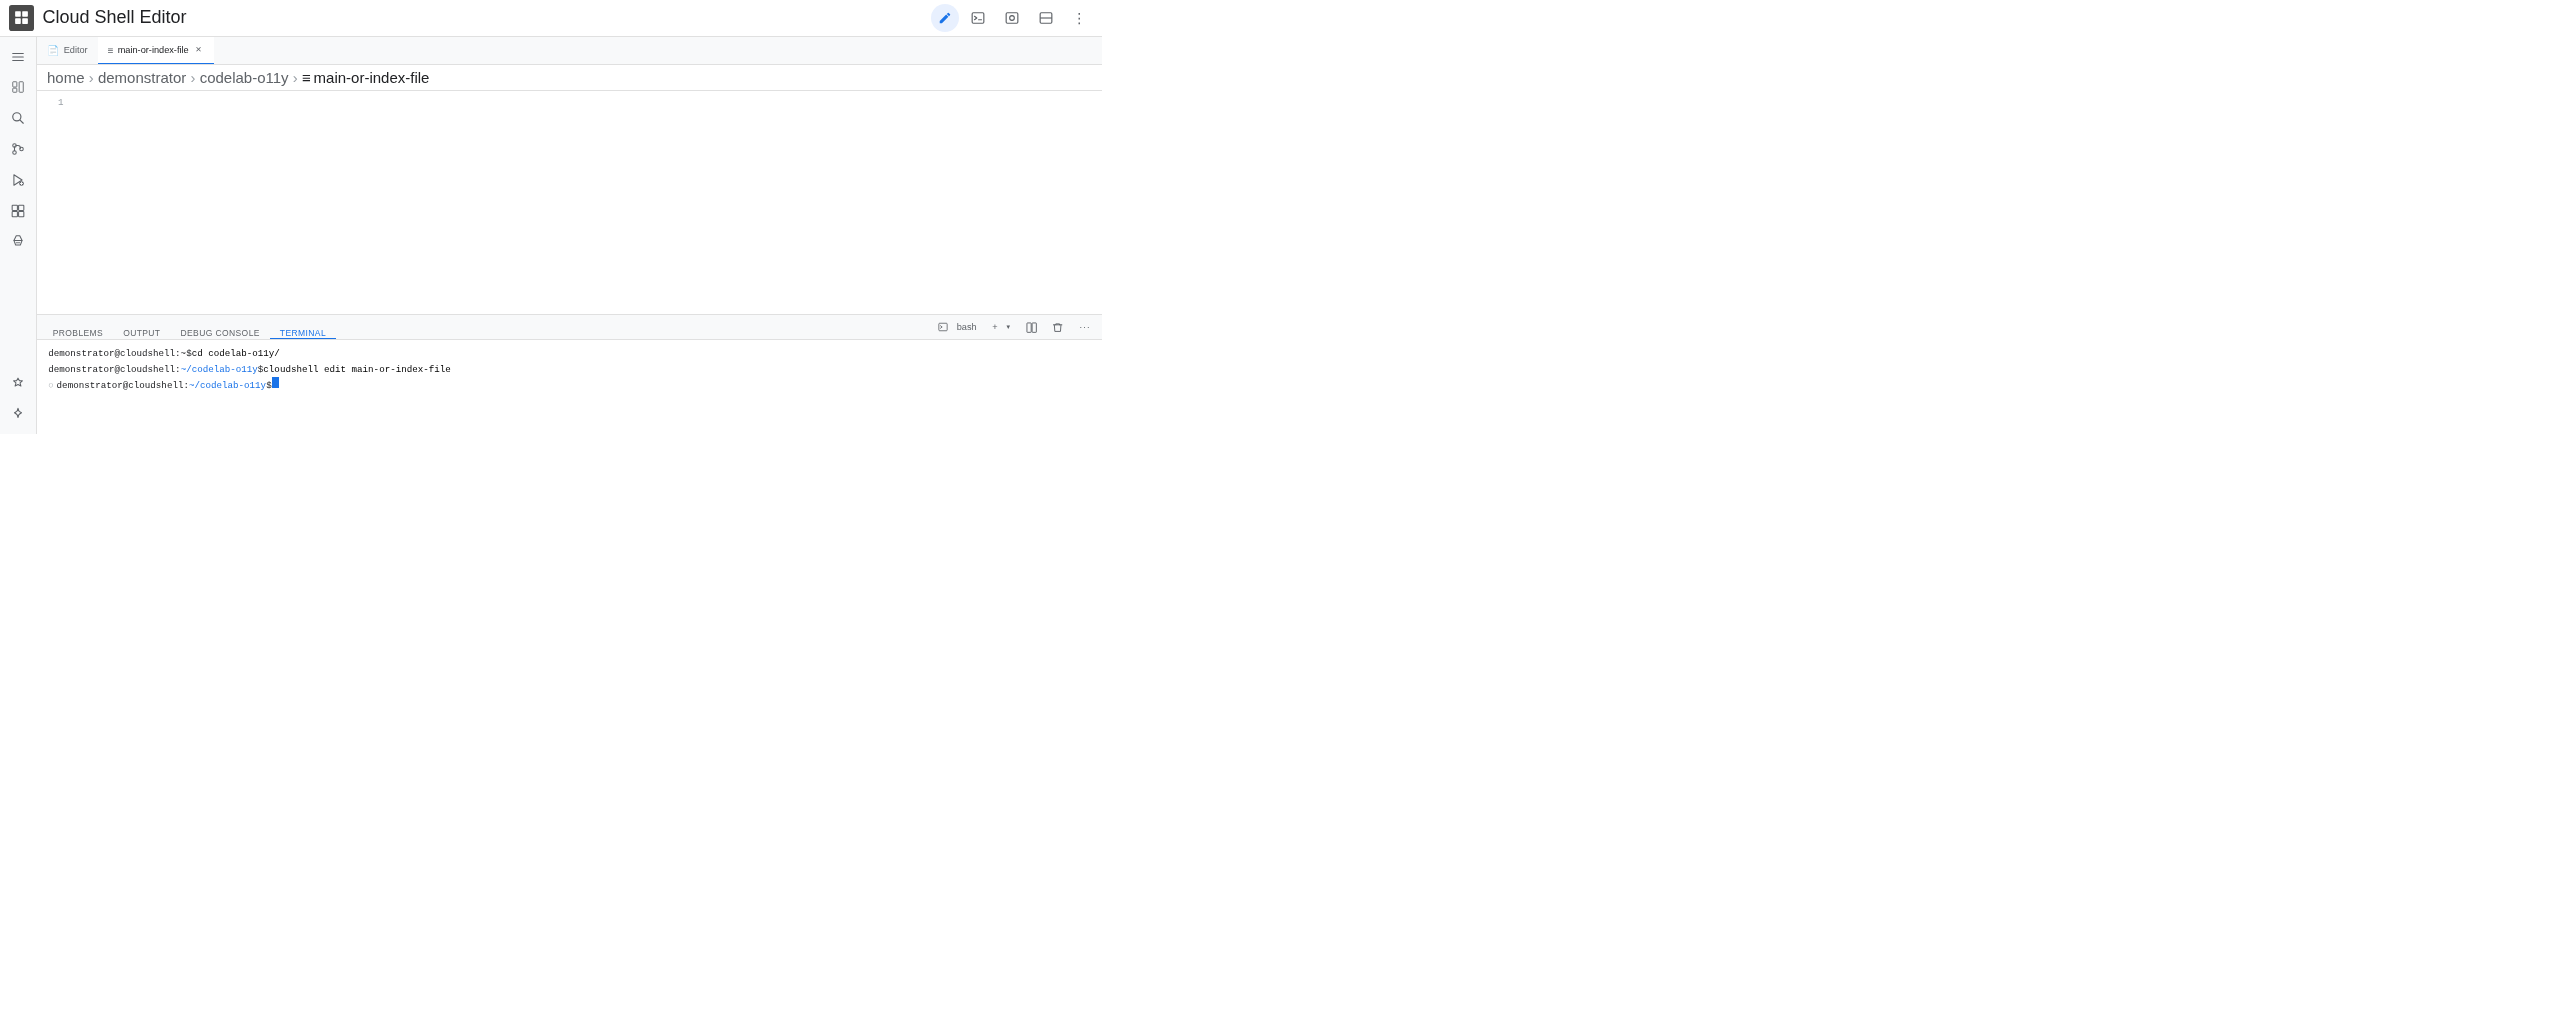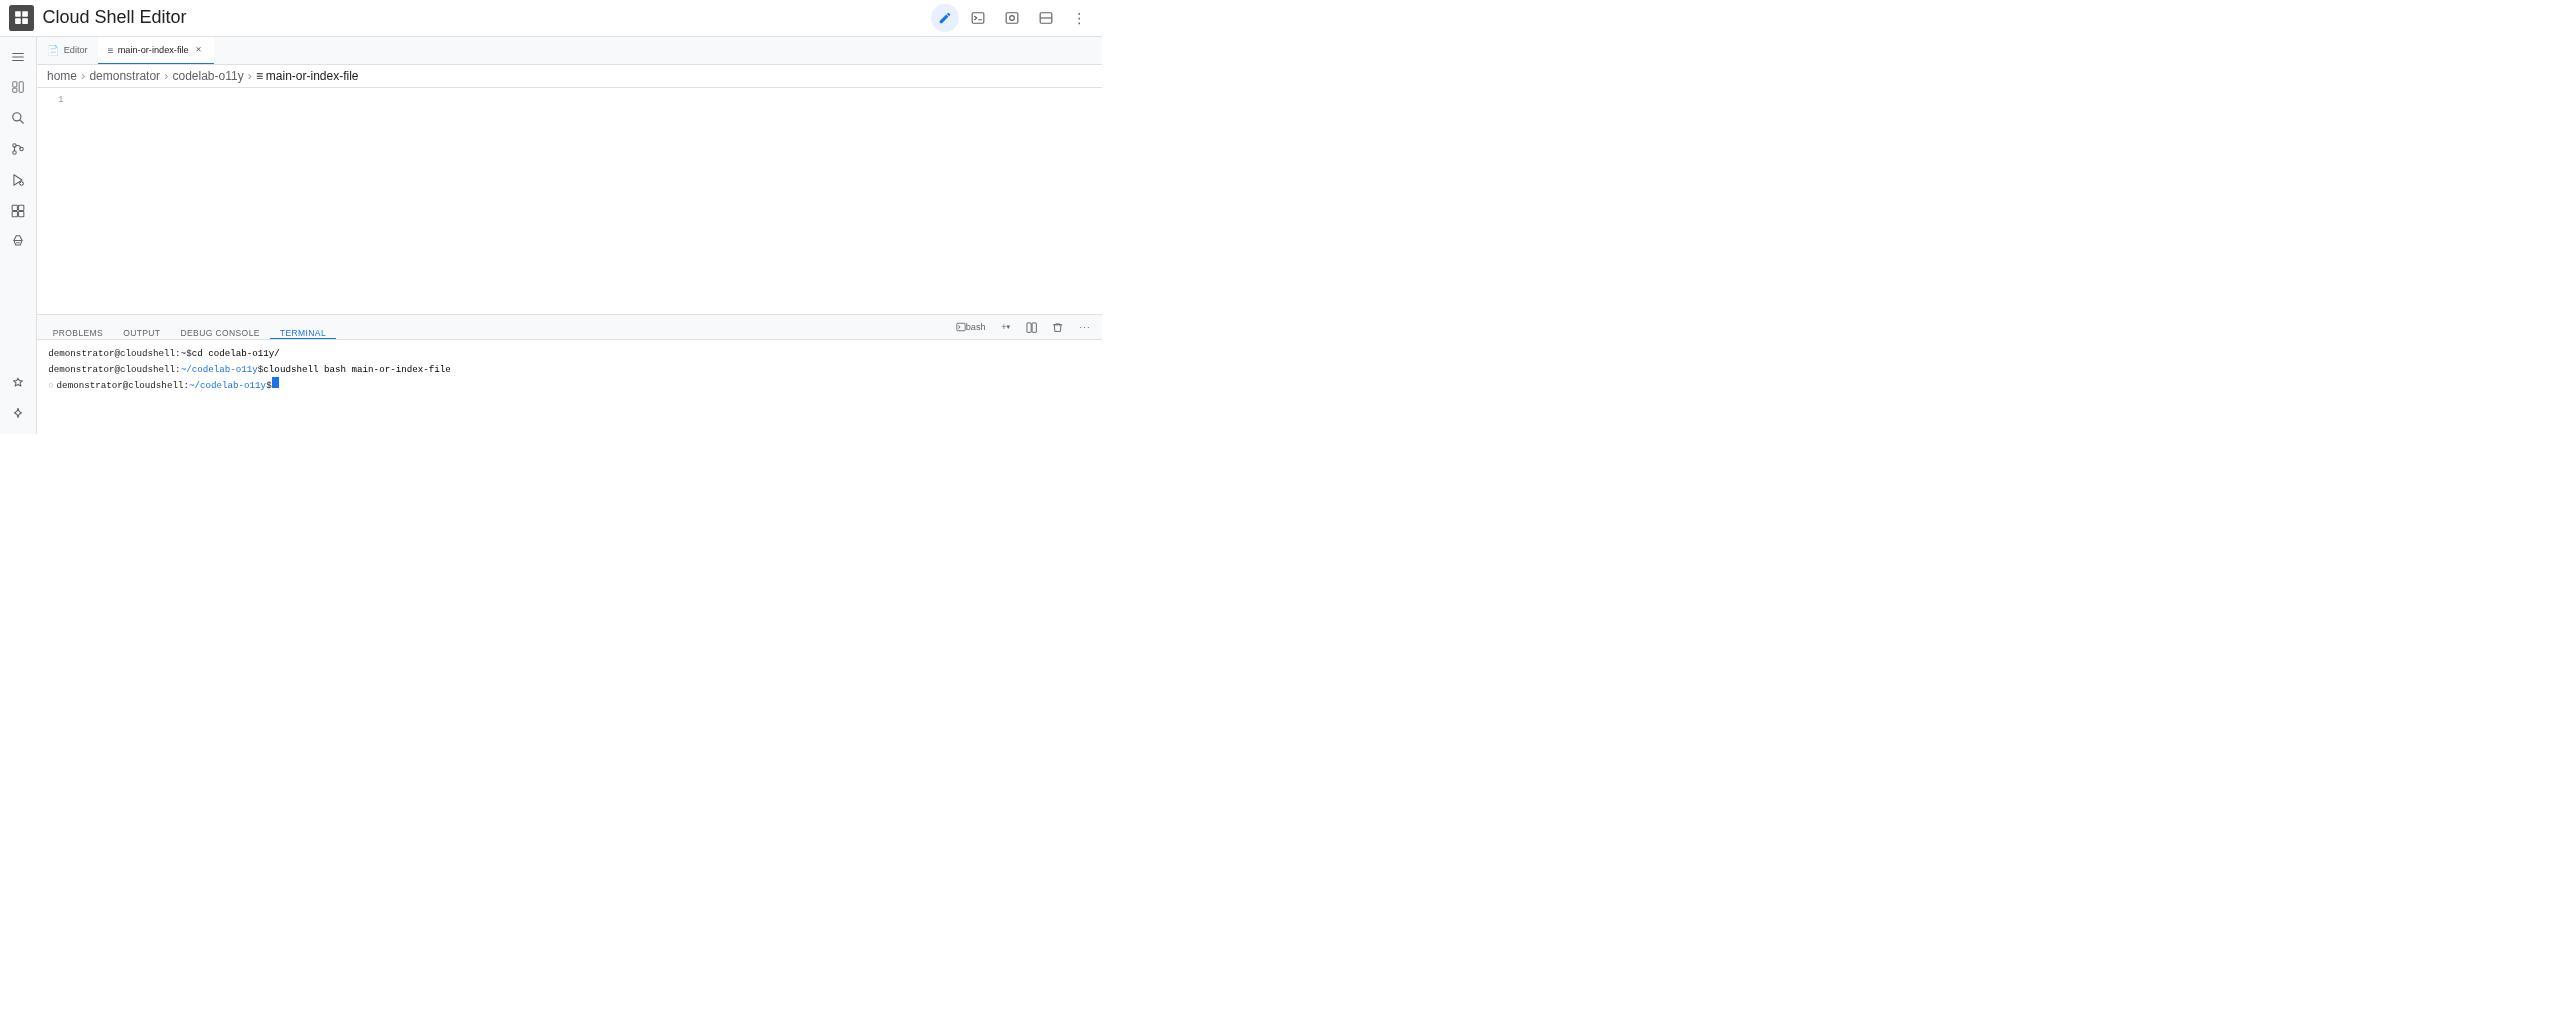--- a/index.html
+++ b/index.html
@@ -146,21 +146,21 @@
     }
     .tab-icon {
       font-size: 10px;
     }
 
     
     .breadcrumb {
       display: flex;
       align-items: center;
       padding: 4.2px 10px;
-      font-size: 12px;
+      font-size: 15px;
       color: #5f6368;
       border-bottom: 0.7px solid #e0e0e0;
       gap: 4.2px;
       flex-shrink: 0;
       background: #fff;
     }
     .breadcrumb-sep {
       color: #9aa0a6;
     }
     .breadcrumb-item { cursor: pointer; }
@@ -245,21 +245,21 @@
     }
 
     .panel-tabs-right {
       display: flex;
       align-items: center;
       gap: 4.2px;
     }
     .panel-action-btn {
       display: flex;
       align-items: center;
-      gap: 0;
+      gap: 9px;
       padding: 2.8px 5.7px;
       border: none;
       background: transparent;
       cursor: pointer;
       color: #5f6368;
       font-size: 9.2px;
       border-radius: 2.8px;
     }
 
     
@@ -472,21 +472,21 @@
 
       <div class="terminal">
         <div class="terminal-line">
           <span class="term-prompt">demonstrator@cloudshell:~$ </span>
           <span>cd codelab-o11y/</span>
         </div>
         <div class="terminal-line">
           <span class="term-prompt">demonstrator@cloudshell:</span>
             <span class="term-blue">~/codelab-o11y</span>
             <span class="term-prompt">$ </span>
-          <span>cloudshell bash main-or-index-file</span>
+          <span>cloudshell edit main-or-index-file</span>
         </div>
         <div class="terminal-line">
           <span style="color:#9aa0a6;margin-right:2.8px;">○</span>
           <span class="term-prompt">demonstrator@cloudshell:</span>
             <span class="term-blue">~/codelab-o11y</span>
             <span class="term-prompt">$ </span>
           <span class="term-cursor"></span>
         </div>
       </div>
     </div>

